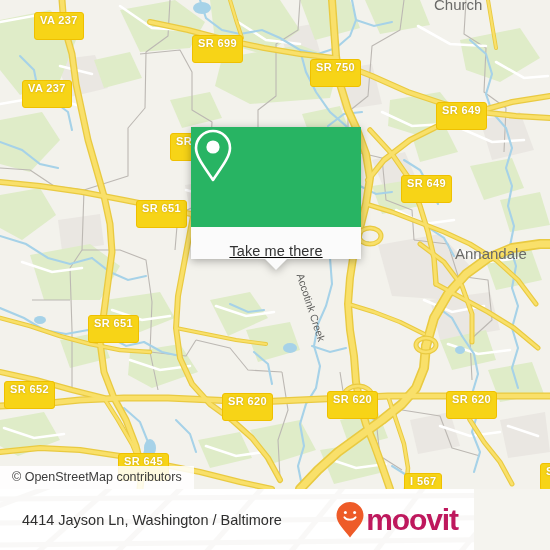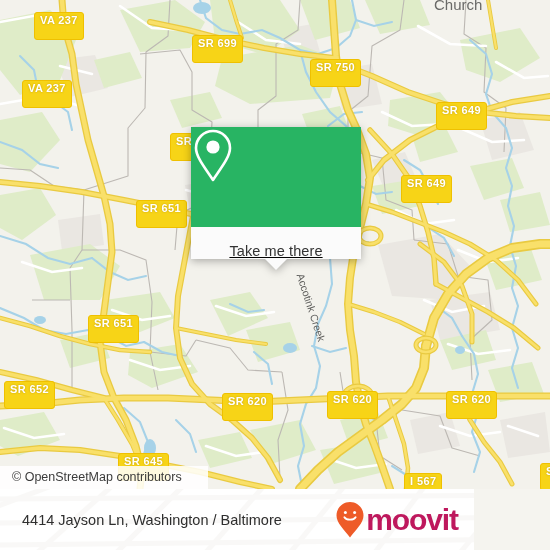--- a/index.html
+++ b/index.html
@@ -58,21 +58,21 @@
   }
 
   
   #attrib {
     position: absolute;
     left: 0;
     bottom: 0;
     background: rgba(255,255,255,.86);
     color: #3b3b3b;
     font-size: 12.5px;
-    padding: 4px 26px 4px 12px;
+    padding: 4px 12px 4px 12px;
     line-height: 15px;
     white-space: nowrap;
   }
 
   
   #popup {
     position: absolute;
     left: 191px;
     top: 127px;
     width: 170px;
@@ -366,20 +366,21 @@
         <ellipse cx="426" cy="345" rx="10" ry="7" stroke-width="5"></ellipse>
       </g>
       <g stroke="#f9e06a" fill="none">
         <ellipse cx="370" cy="236" rx="11" ry="8" stroke-width="2.6"></ellipse>
         <ellipse cx="358" cy="396" rx="14" ry="10" stroke-width="2.6"></ellipse>
         <ellipse cx="426" cy="345" rx="10" ry="7" stroke-width="2.6"></ellipse>
       </g>
     </svg>
 
     <div class="place-label" style="left:434px; top:-4px;">Church</div>
+    <div class="place-label" style="left:455px; top:245px;">Annandale</div>
     <div class="creek-label" style="left:306px; top:272px; transform:rotate(72deg);">Accotink Creek</div>
 
     <div class="shield" style="left:34px;  top:12px;">VA 237</div>
     <div class="shield" style="left:192px; top:35px;">SR 699</div>
     <div class="shield" style="left:310px; top:59px;">SR 750</div>
     <div class="shield" style="left:436px; top:102px;">SR 649</div>
     <div class="shield" style="left:22px;  top:80px;">VA 237</div>
     <div class="shield" style="left:170px; top:133px;">SR</div>
     <div class="shield" style="left:401px; top:175px;">SR 649</div>
     <div class="shield" style="left:136px; top:200px;">SR 651</div>

